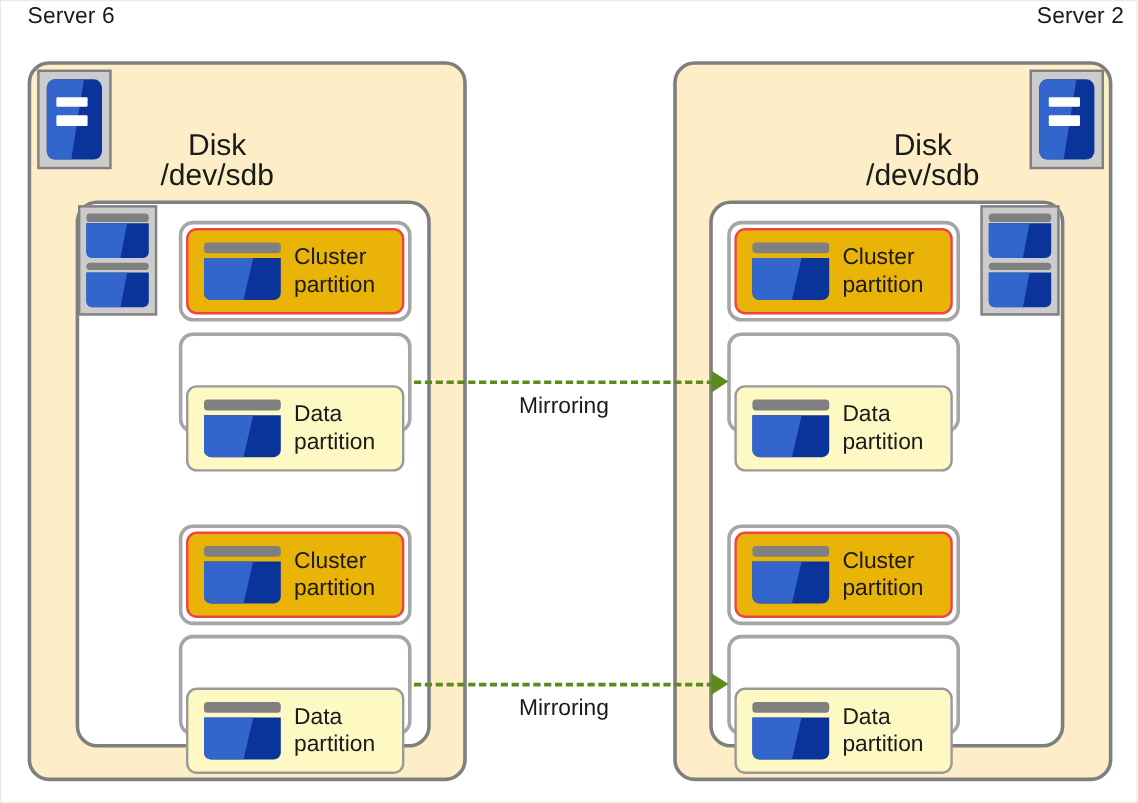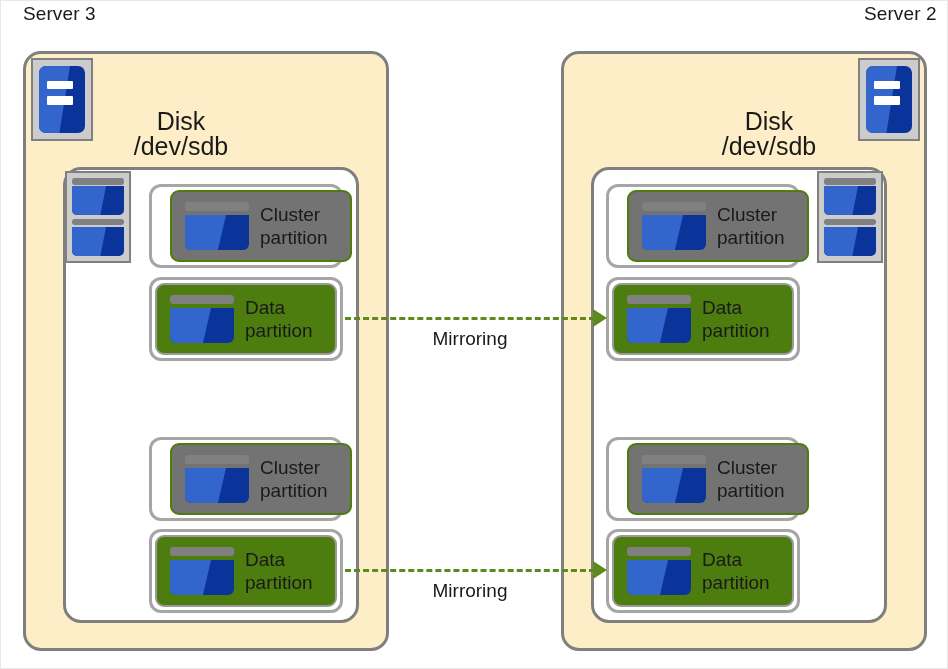--- a/index.html
+++ b/index.html
@@ -132,27 +132,27 @@
   }
   .partition .inner{
     width:100%;height:100%;
     box-sizing:border-box;
     border-radius:9px;
     display:flex;
     align-items:center;
     position:relative;
   }
   .partition.cluster .inner{
-    background:#737373;
-    border:2px solid #4d7c0f;
-    margin-left:15px;
+    background:#eab308;
+    border:2px solid #ef4444;
   }
   .partition.data .inner{
-    background:#4d7c0f;
+    background:#fef9c3;
     border:2px solid #9a9a9a;
+    margin-top:38px;
   }
 
   .part-icon{
     position:relative;
     width:64px;height:48px;
     margin-left:13px;
     flex:0 0 auto;
   }
   .part-icon .top{
     position:absolute;
@@ -204,21 +204,21 @@
     color:#1a1a1a;
     text-align:center;
     white-space:nowrap;
   }
 </style>
 </head>
 <body>
 
 <div id="canvas">
 
-  <div class="server-label" style="left:22px;top:2px;">Server 3</div>
+  <div class="server-label" style="left:22px;top:2px;">Server 6</div>
 
   <div class="server-box" style="left:22px;top:50px;width:366px;height:600px;"></div>
 
   <div class="disk-label" style="left:110px;top:108px;width:140px;">
     <div>Disk</div>
     <div>/dev/sdb</div>
   </div>
 
   <div class="disk-box" style="left:62px;top:166px;width:296px;height:456px;"></div>
 

